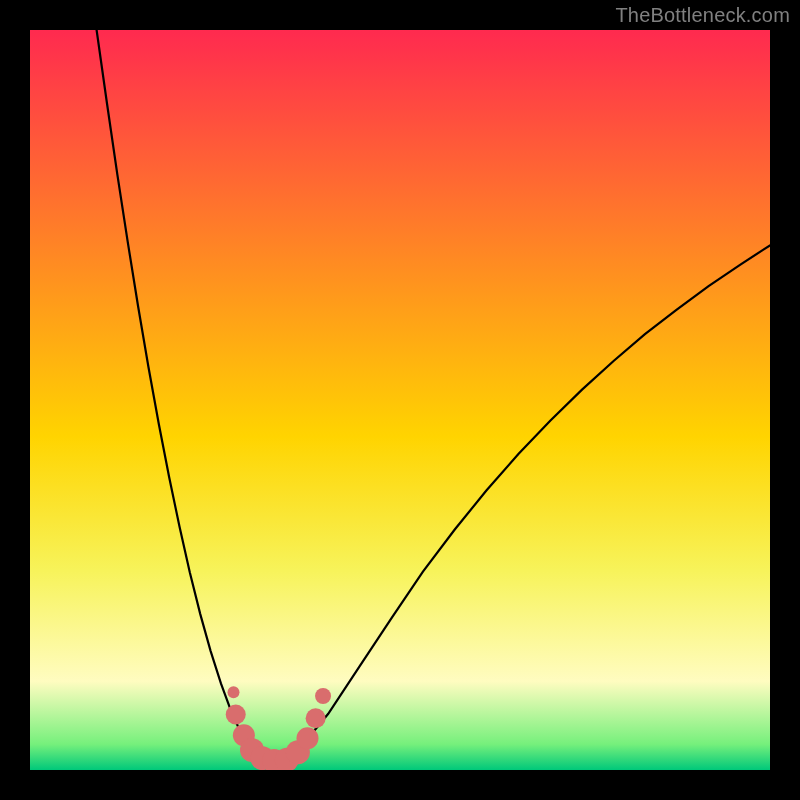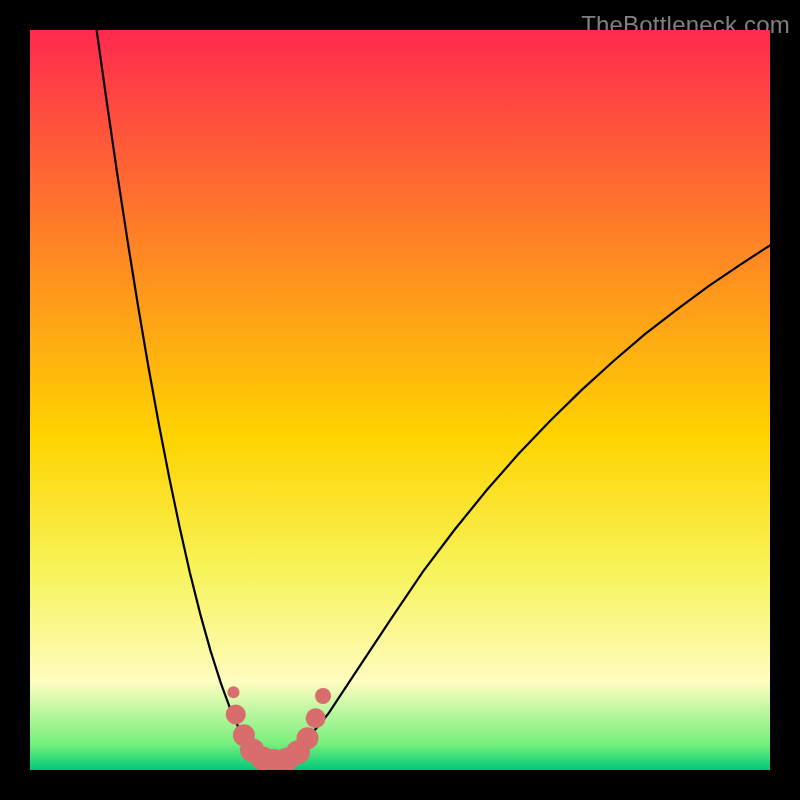--- a/index.html
+++ b/index.html
@@ -22,24 +22,24 @@
   .plot {
     position: absolute;
     left: 30px;
     top: 30px;
     width: 740px;
     height: 740px;
     overflow: hidden;
   }
   .watermark {
     position: absolute;
-    top: 11px;
+    top: 4px;
     right: 10px;
     color: #808080;
-    font-size: 24px;
+    font-size: 20px;
     font-weight: 400;
     letter-spacing: 0.2px;
     text-align: center;
   }
   svg { display: block; }
 </style>
 </head>
 <body>
 
 <div class="frame">

